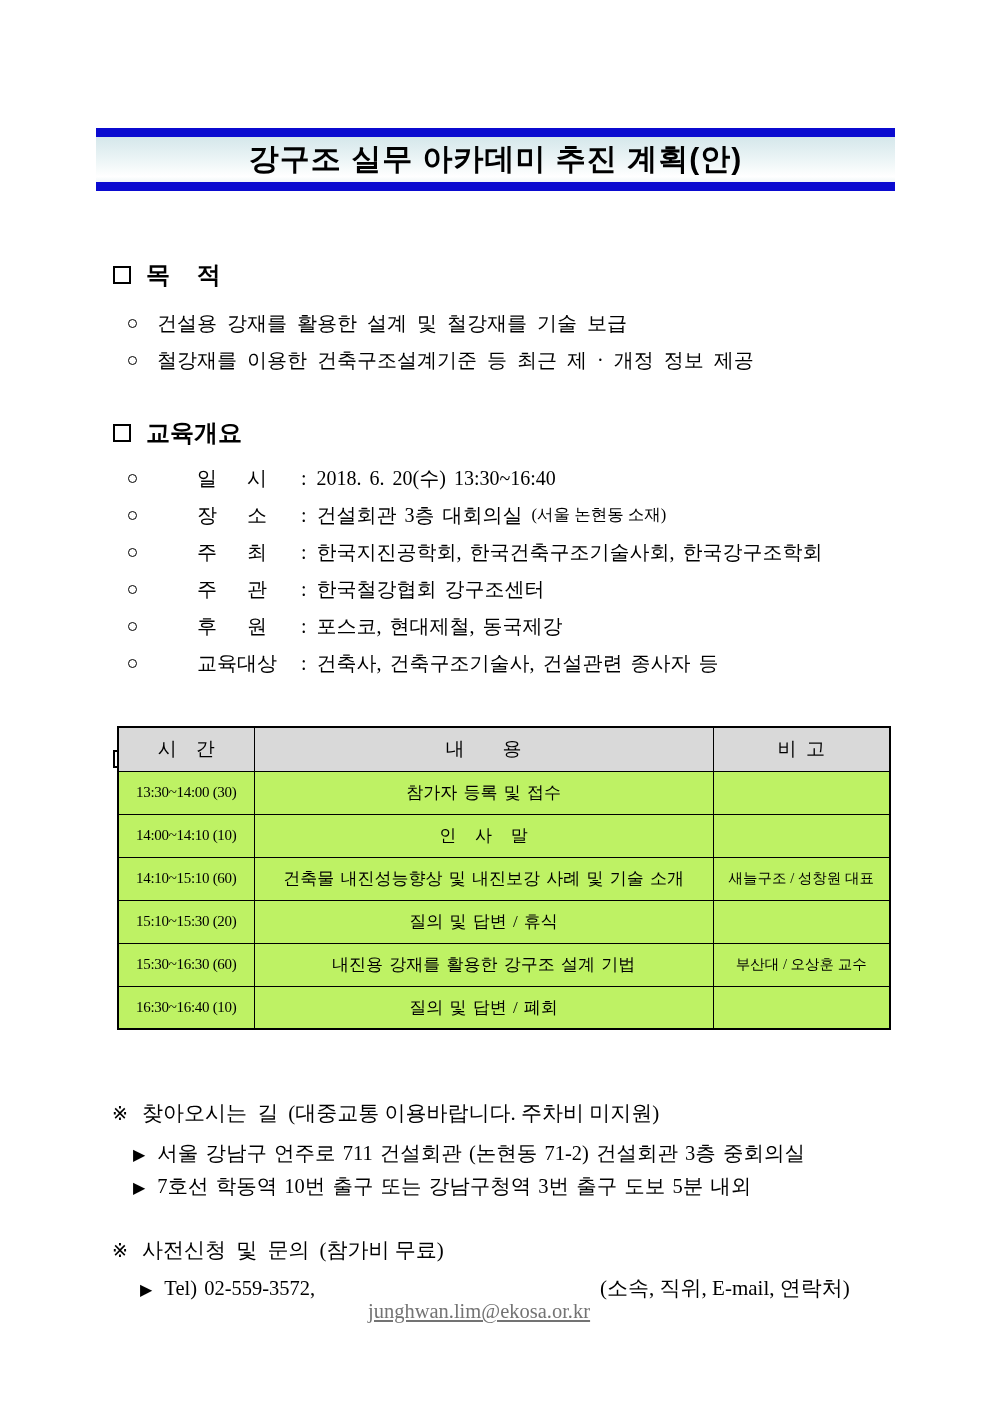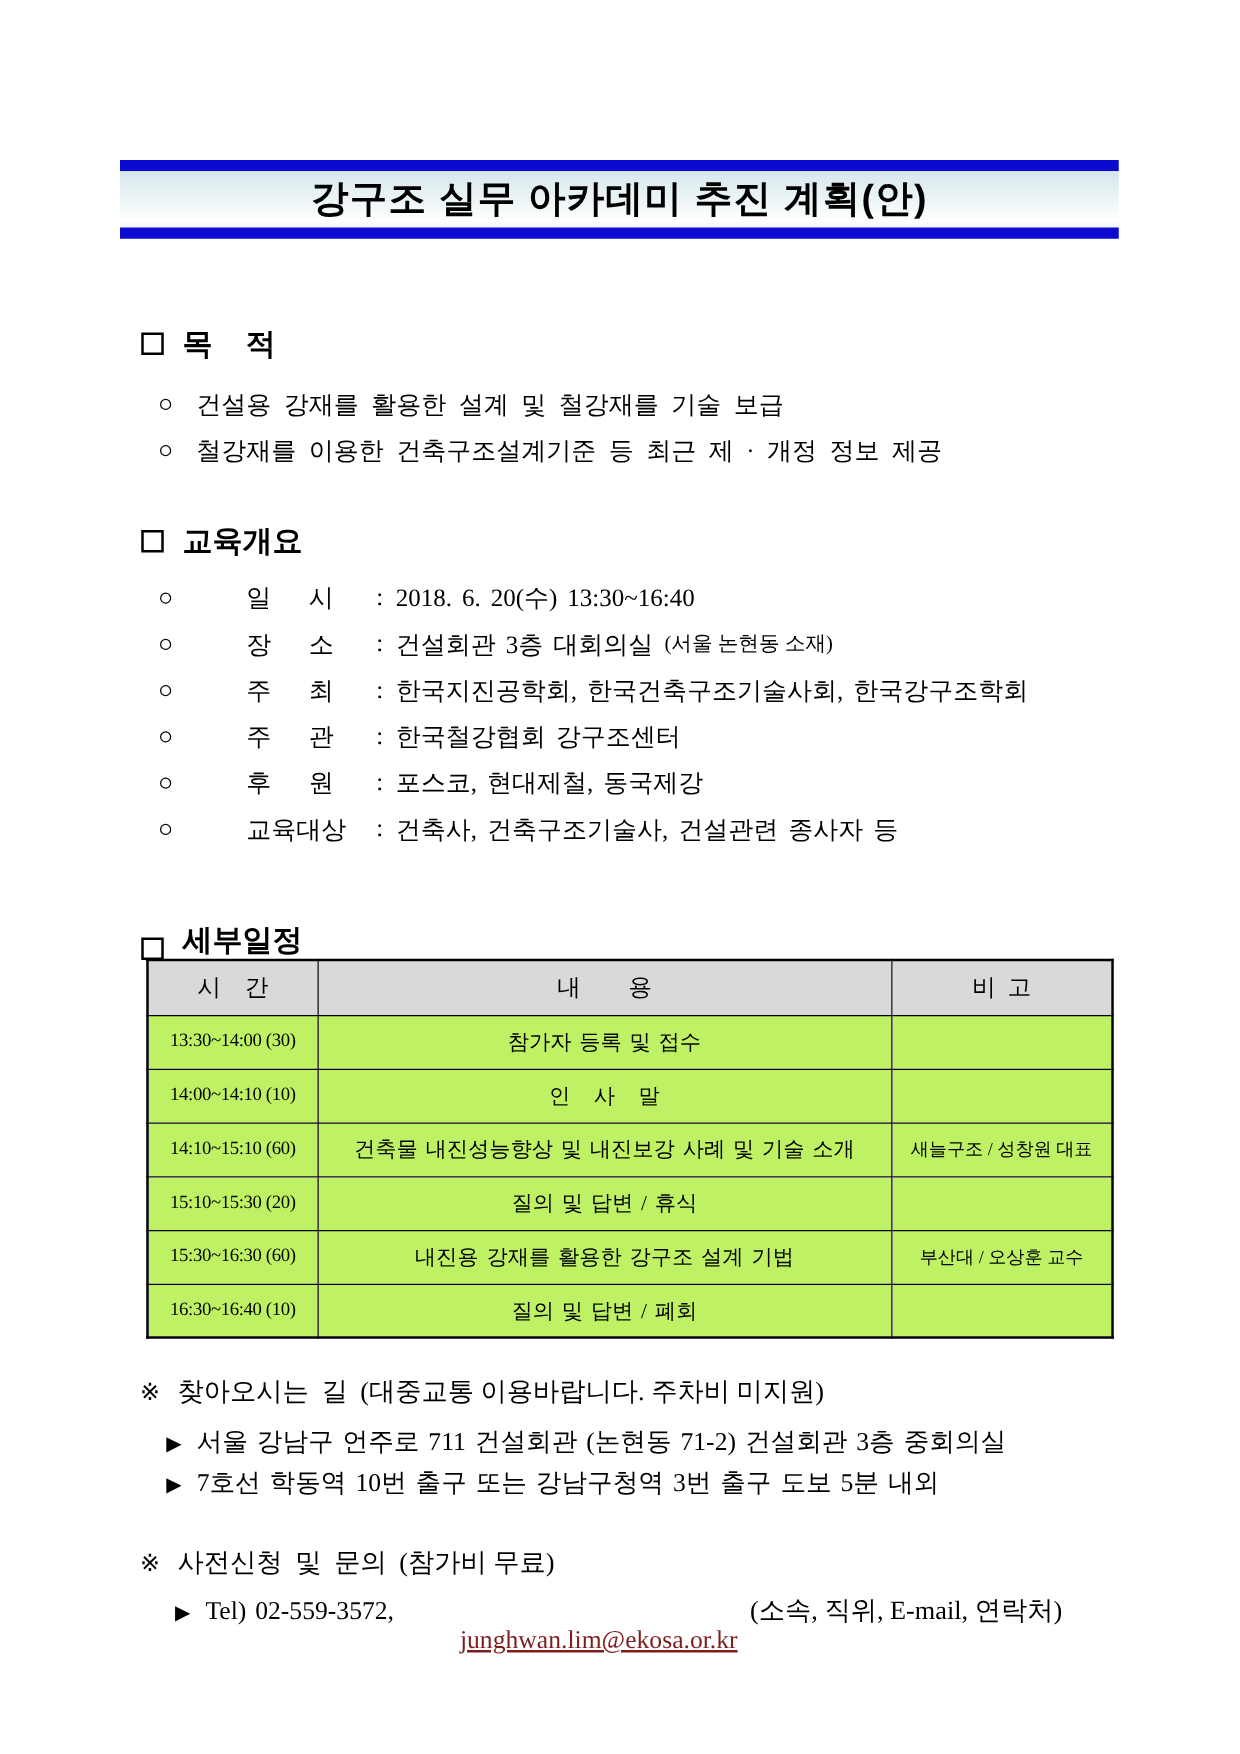--- a/index.html
+++ b/index.html
@@ -50,21 +50,21 @@
   }
   .body-text { font-size: 20px; word-spacing: 5px; white-space: pre; }
   .small-note { font-size: 16.5px; margin-left: 9px; white-space: pre; }
 
   .ov-label { display: inline-block; width: 102px; font-size: 20px; white-space: pre; margin-left: 40px; }
   .ov-colon { font-size: 20px; margin: 0 10px 0 2px; }
   .ov-value { font-size: 20px; word-spacing: 3px; white-space: pre; }
 
   
   table.schedule {
-    position: absolute; left: 117px; top: 767px;
+    position: absolute; left: 117px; top: 726px;
     width: 772px; border-collapse: collapse; table-layout: fixed;
     border: 2px solid #000;
   }
   table.schedule th, table.schedule td {
     border: 1px solid #000; text-align: center; vertical-align: middle;
     overflow: hidden; white-space: pre;
   }
   table.schedule th {
     background: #d9d9d9; height: 44px; font-weight: 400; font-size: 19px;
   }
@@ -74,21 +74,21 @@
   td.c-note { font-size: 14.5px; }
   .col-time { width: 136px; } .col-content { width: 459px; } .col-note { width: 177px; }
 
   
   .foot-row { position: absolute; display: flex; align-items: baseline; }
   .ref-marker { font-size: 19px; margin-right: 14px; font-family: "DejaVu Sans", sans-serif; }
   .foot-title { font-size: 21px; word-spacing: 5px; white-space: pre; }
   .foot-note { font-size: 21px; margin-left: 10px; white-space: pre; }
   .arrow-marker { font-size: 16px; margin-right: 12px; font-family: "DejaVu Sans", sans-serif; }
   .foot-text { font-size: 20.5px; word-spacing: 2px; white-space: pre; }
-  .email-link { color: #7f1d1d; text-decoration: underline; cursor: pointer; }
+  .email-link { color: #737373; text-decoration: underline; cursor: pointer; }
 </style>
 </head>
 <body>
 
 <div class="page">
 
   <div class="banner">
     <div class="banner-bar"></div>
     <div class="banner-body">
       <span class="banner-title">강구조 실무 아카데미 추진 계획(안)</span>

